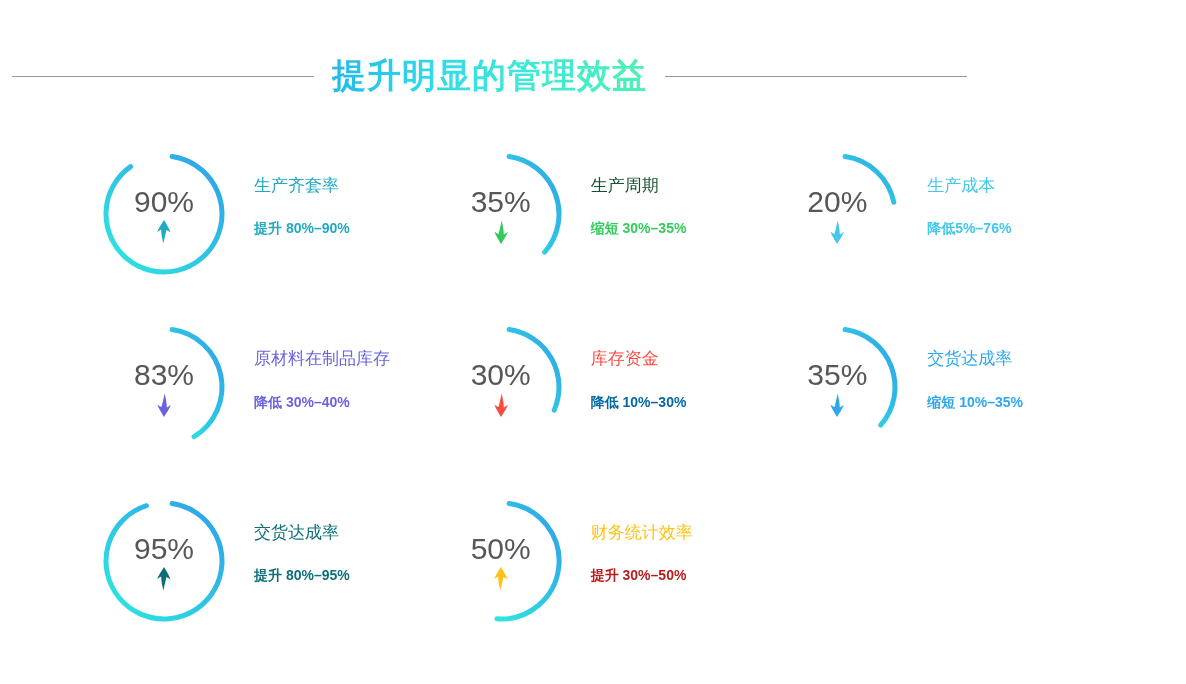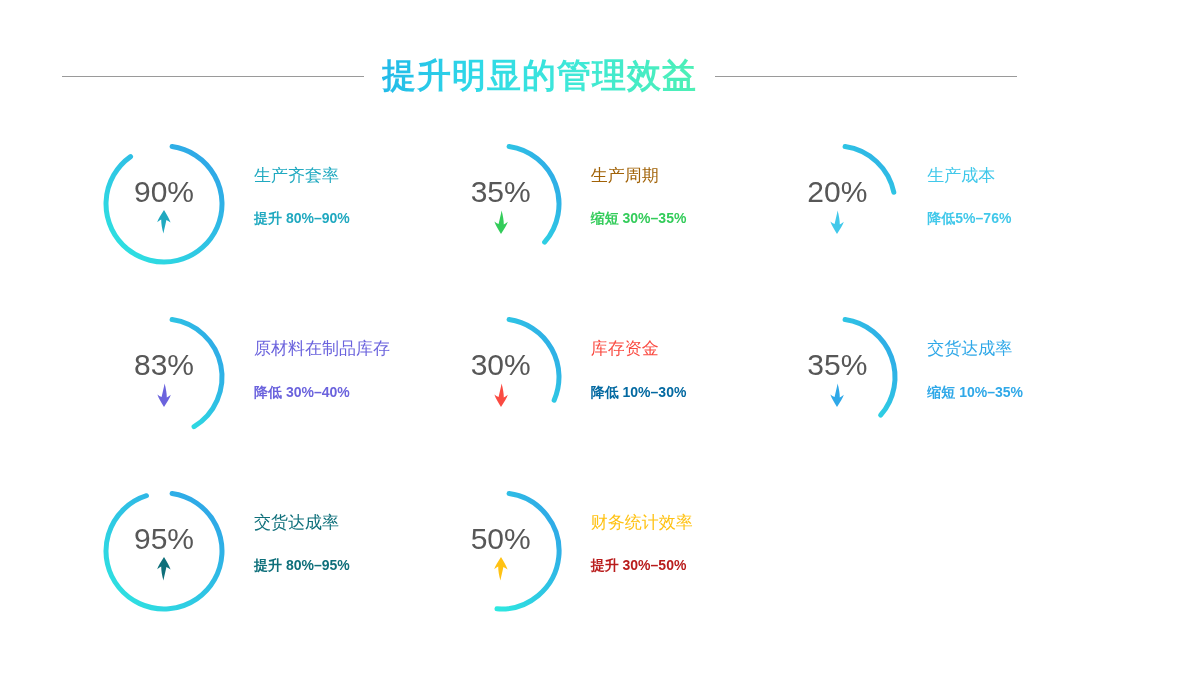--- a/index.html
+++ b/index.html
@@ -11,27 +11,27 @@
     height: 684px;
     background: #ffffff;
     font-family: "Liberation Sans", "DejaVu Sans", sans-serif;
     overflow: hidden;
     position: relative;
   }
 
   
   .header {
     position: absolute;
-    left: 0;
+    left: 12px;
     top: 46px;
     width: 1017px;
     height: 60px;
     display: flex;
     align-items: center;
-    justify-content: flex-end;
+    justify-content: flex-start;
   }
   .divider {
     height: 1px;
     background: #9a9a9a;
     flex: 0 0 auto;
   }
   .divider.left  { width: 302px; margin-right: 18px; }
   .divider.right { width: 302px; margin-left: 18px; }
 
   .page-title {
@@ -44,21 +44,21 @@
     background-clip: text;
     color: transparent;
     -webkit-text-fill-color: transparent;
     line-height: 1.1;
   }
 
   
   .grid {
     position: absolute;
     left: 96px;
-    top: 130px;
+    top: 140px;
     width: 1010px;
     height: 520px;
     display: grid;
     grid-template-columns: repeat(3, 1fr);
     grid-template-rows: repeat(3, 1fr);
   }
   .card {
     display: flex;
     align-items: flex-start;
     justify-content: flex-start;
@@ -178,21 +178,21 @@
       <div class="ring-center">
         <div class="ring-value">35%</div>
         <div class="ring-arrow">
           <svg viewBox="0 0 22 26" fill="#33cc5a">
             <path d="M11 25 C14 20 17 16 17.8 12.8 C16.6 13.8 15.2 14.8 13.8 15.4 C13.8 11.4 13.0 6.4 11.6 1.4 C10.8 6.0 9.4 10.8 8.6 15.1 C7.0 14.4 5.6 13.4 4.4 12.4 C5.6 16.2 8.4 20.6 11 25 Z"></path>
           </svg>
         </div>
       </div>
     </div>
     <div class="text-block">
-      <div class="metric-title" style="color:#a16207">生产周期</div>
+      <div class="metric-title" style="color:#14532d">生产周期</div>
       <div class="metric-sub" style="color:#33cc5a">缩短 30%–35%</div>
     </div>
   </div>
     <div class="card">
     <div class="ring-wrap">
       <svg viewBox="0 0 136 136">
         <defs>
           <linearGradient id="ringgrad3" x1="0%" y1="100%" x2="100%" y2="0%">
             <stop offset="0%" stop-color="#2ee8e0"></stop>
             <stop offset="100%" stop-color="#2f9fe8"></stop>

